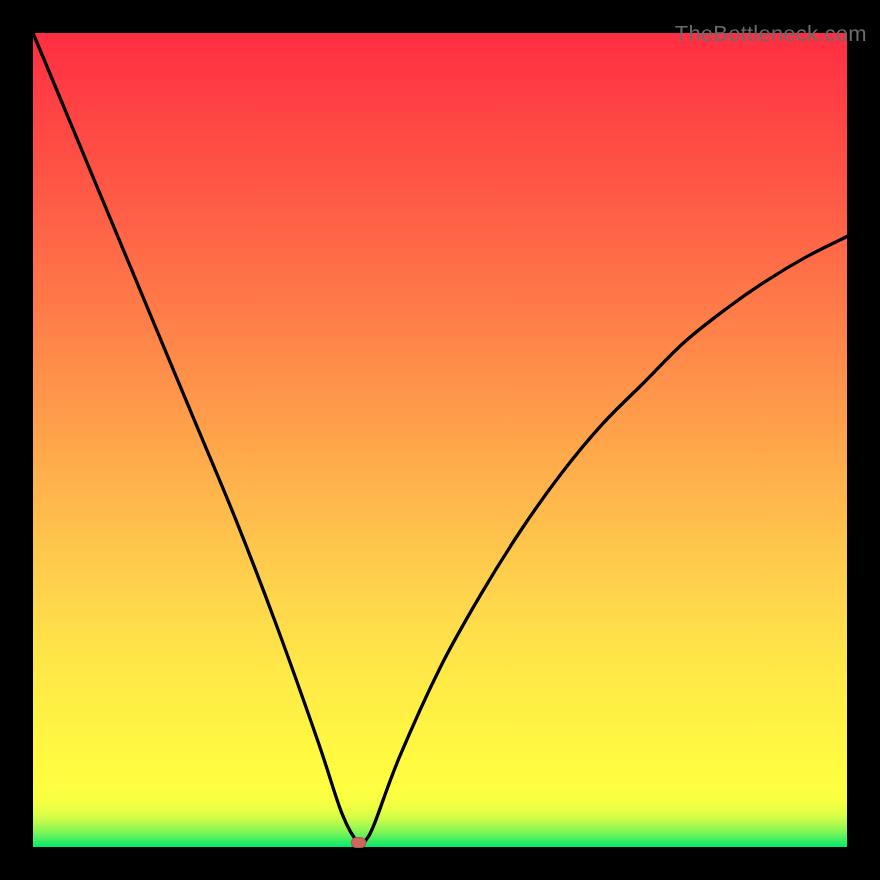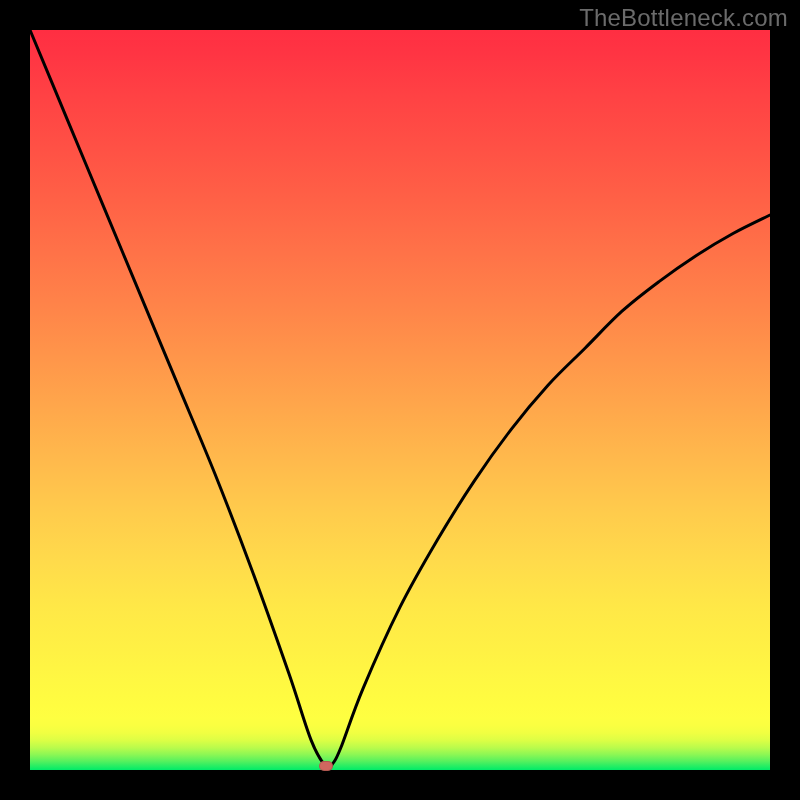--- a/index.html
+++ b/index.html
@@ -65,24 +65,24 @@
   .marker {
     position: absolute;
     width: 14px;
     height: 10px;
     border-radius: 5px;
     background: #cf675f;
     box-shadow: 0 0 0 1px rgba(0,0,0,0.15) inset;
   }
   .watermark {
     position: absolute;
-    top: 4px;
+    top: 20px;
     right: 12px;
     color: #6b6b6b;
-    font-size: 24px;
+    font-size: 20px;
     letter-spacing: 0.2px;
     user-select: none;
   }
 </style>
 </head>
 <body>
 
 <div class="frame">
 
   <div class="plot-area">

